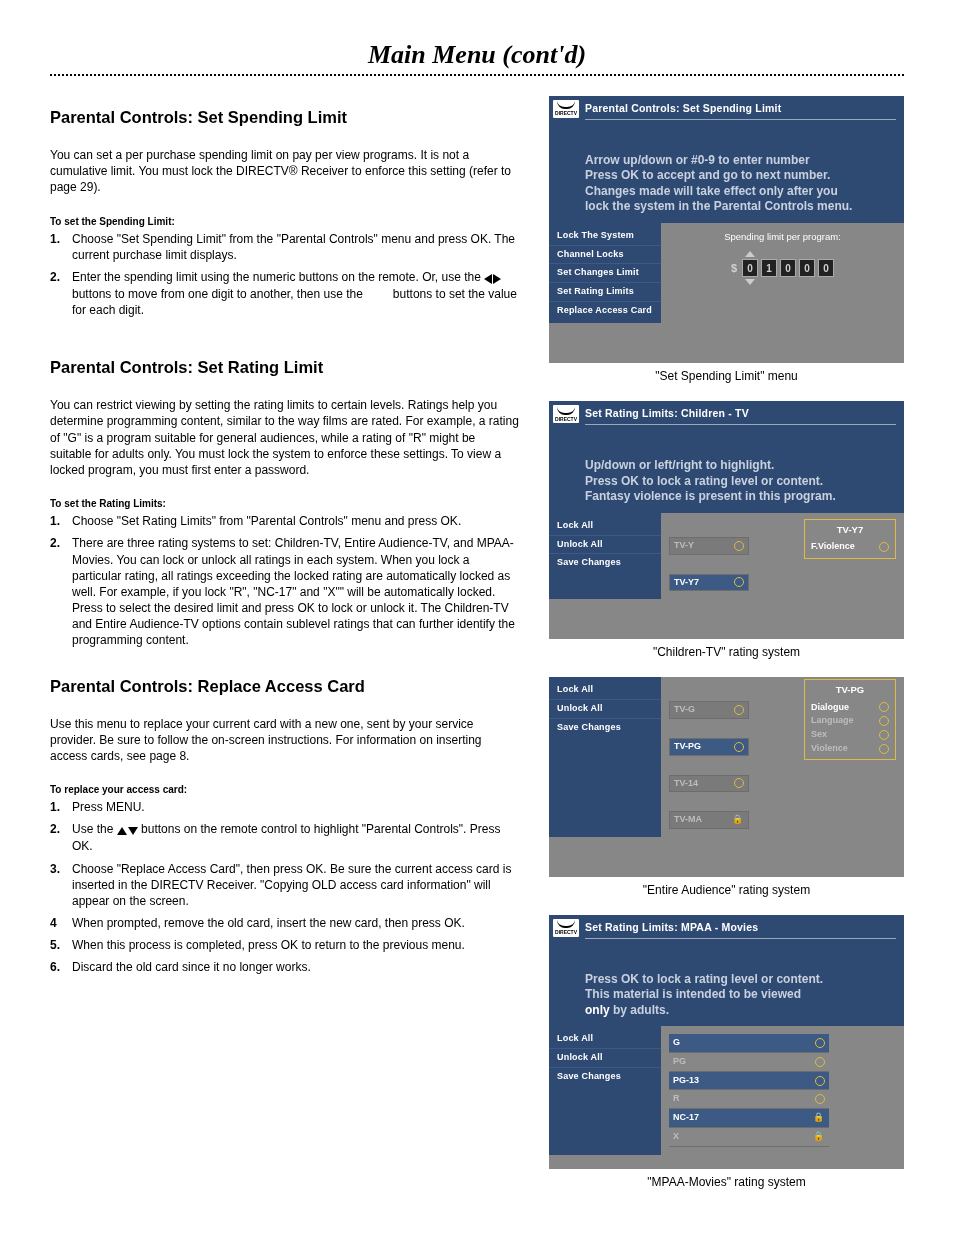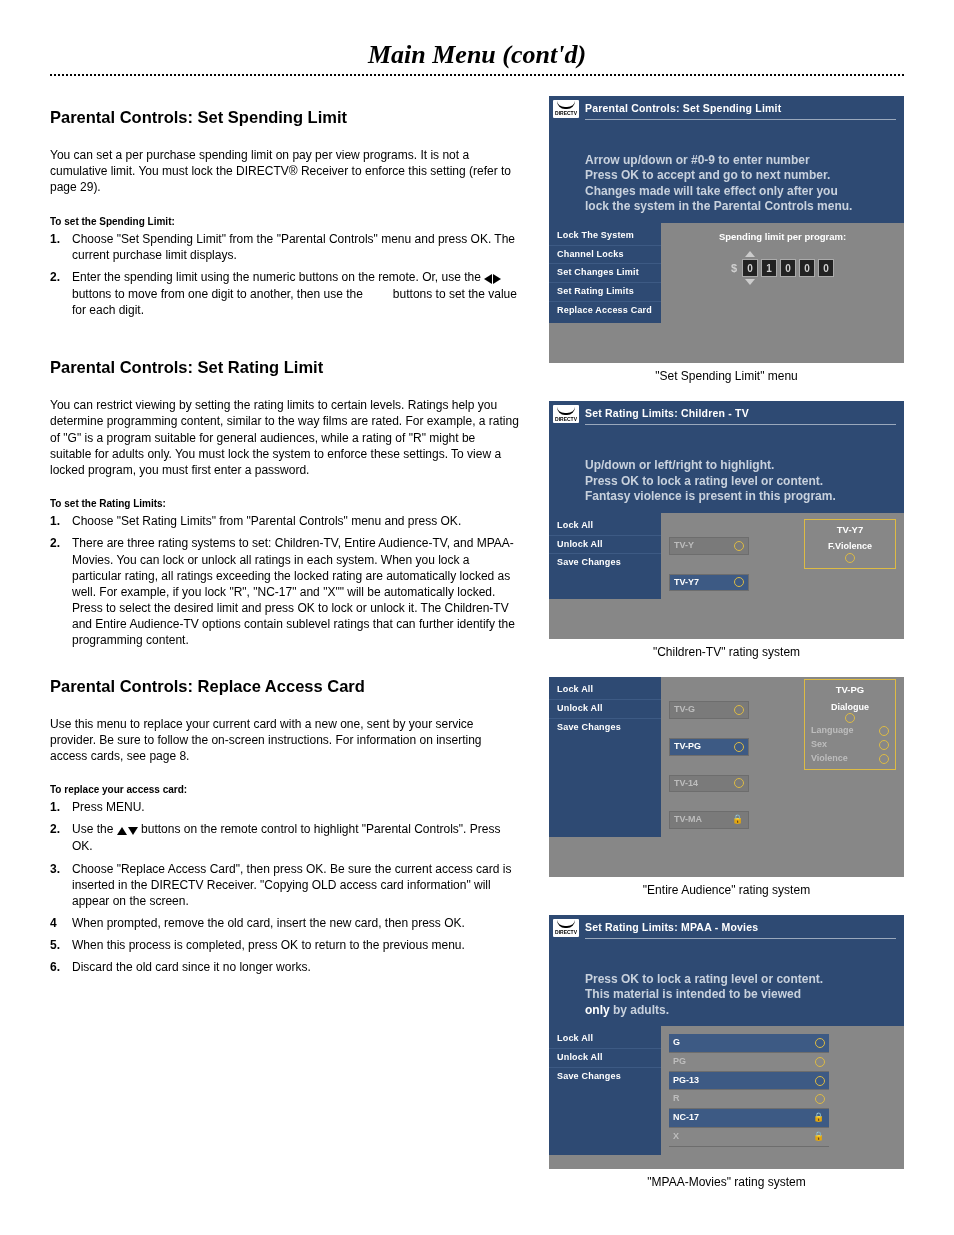--- a/index.html
+++ b/index.html
@@ -161,21 +161,21 @@
     padding: 8px;
     position: relative;
     font-weight: bold;
     font-size: 9px;
   }
   .ui-pad { padding-bottom: 40px; }
 
   .spending-label {
     text-align: center;
     color: #fff;
-    font-weight: bold;
+    font-weight: normal;
     font-size: 9.5px;
     margin-bottom: 8px;
   }
   .spending-digits {
     display: flex;
     align-items: center;
     justify-content: center;
     gap: 3px;
   }
   .spending-col {
@@ -247,21 +247,21 @@
     display: flex;
     align-items: center;
     justify-content: space-between;
     padding: 1px 2px;
     color: #bdbdbd;
     font-size: 9px;
   }
   .yellow-panel .yp-row .circ {
     width: 8px;height: 8px;border: 1px solid #ddbb44;border-radius: 50%;
   }
-  .yellow-panel .yp-row.sel { color: #fff; flex-direction: column;}
+  .yellow-panel .yp-row.sel { color: #fff;}
 
   .mpaa-list {
     width: 160px;
   }
   .mpaa-row {
     display: flex;
     align-items: center;
     justify-content: space-between;
     border-bottom: 1px solid #6d6d6d;
     padding: 3px 4px;

